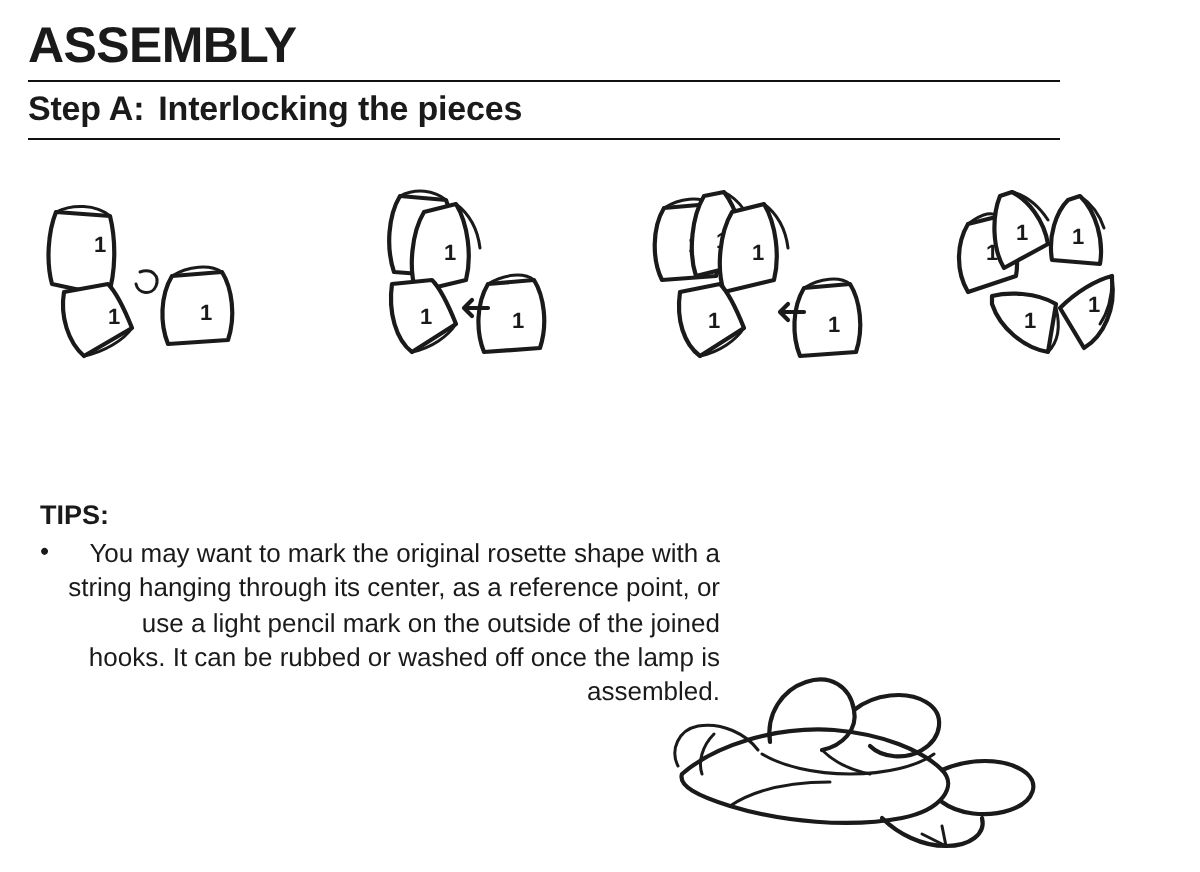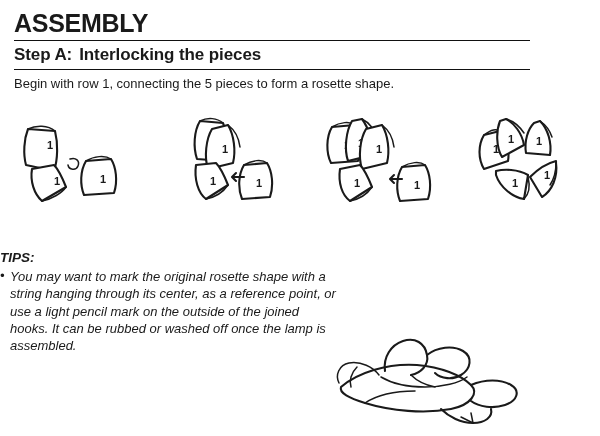--- a/index.html
+++ b/index.html
@@ -72,27 +72,26 @@
     padding-left: 10px;
     margin-bottom: 7px;
     max-width: 385px;
   }
   .tips li::before {
     content: "\2022";
     position: absolute;
     left: 0;
     top: -1px;
   }
-  .tips li.narrow { max-width: 330px; }
+  .tips li.narrow { max-width: 330px; text-align: right; }
   .tips-block {
     position: absolute;
-    left: 0;
+    left: 20px;
     top: 250px;
     width: 420px;
-    font-style: italic;
   }
   .photo {
     position: absolute;
     right: 8px;
     bottom: 4px;
     width: 215px;
     height: 115px;
   }
   svg { display: block; }
   .ln { fill: none; stroke: #1a1a1a; stroke-width: 2.1; stroke-linejoin: round; stroke-linecap: round; }
@@ -106,21 +105,20 @@
 <div class="page">
 
   <h1 class="title">ASSEMBLY</h1>
   <hr class="rule">
 
   <div class="step-head">
     <span class="step-label">Step A:</span><span>Interlocking the pieces</span>
   </div>
   <hr class="rule">
 
-  <p class="intro">Begin with row 1, connecting the 5 pieces to form a rosette shape.</p>
 
   <div class="diagram-strip">
 
     <div class="diag" style="left:0px;">
       <svg width="130" height="120" viewBox="0 0 130 120">
 
         <path class="pc" d="M14 30 C10 40 9 55 12 66 L40 72 C44 60 44 44 41 32 Z"></path>
         <path class="lnthin" d="M14 30 C22 26 34 26 41 32"></path>
         <text class="num" x="33" y="50">1</text>
 

